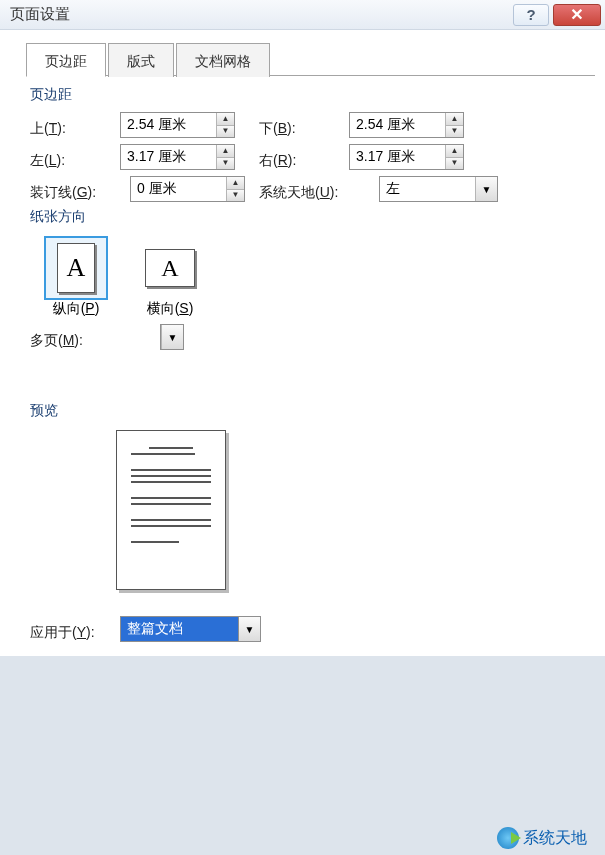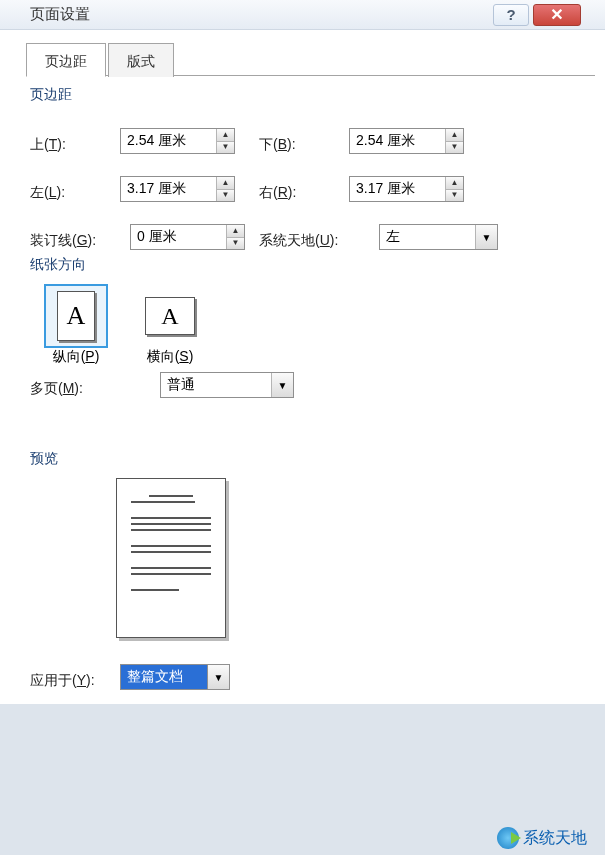--- a/index.html
+++ b/index.html
@@ -16,21 +16,21 @@
 .window {
   width: 605px;
   background: #fff;
 }
 .titlebar {
   height: 30px;
   background: linear-gradient(#f7f9fc, #e6ecf4);
   border-bottom: 1px solid #cfd8e3;
   display: flex;
   align-items: center;
-  padding: 0 24px;
+  padding: 0 4px;
   color: #333;
   font-size: 15px;
 }
 .titlebar-title { margin-left: 6px; flex: 0 0 auto; }
 .titlebar-spacer { flex: 1; }
 .titlebar-btn {
   width: 36px; height: 22px;
   border: 1px solid #b5c4d8;
   background: linear-gradient(#fafcff,#e3ecf6);
   border-radius: 3px;
@@ -87,21 +87,20 @@
   color: #222;
   min-width: 90px;
 }
 .lab.wide { min-width: 100px; }
 .num {
   display: flex;
   align-items: stretch;
   border: 1px solid #8f8f8f;
   height: 26px;
   background: #fff;
-  margin-top: 16px;
 }
 .num input {
   border: none;
   width: 95px;
   padding: 2px 6px;
   font-size: 14px;
   outline: none;
   font-family: inherit;
 }
 .spin {
@@ -181,21 +180,21 @@
 .preview-box .ln {
   height: 2px; background: #555; margin-bottom: 4px;
 }
 .preview-box .gap { height: 10px; }
 .u { text-decoration: underline; }
 .apply-select {
   display: flex; align-items: stretch; height: 26px;
   border: 1px solid #8f8f8f;
 }
 .apply-select .val {
-  width: 86px; padding: 3px 6px;
+  width: 117px; padding: 3px 6px;
   background: #2a6fd6; color: #fff;
 }
 .apply-select .dd {
   width: 22px;
   border-left: 1px solid #8f8f8f;
   background: linear-gradient(#fafafa,#dcdcdc);
   display: flex; align-items: center; justify-content: center;
   font-size: 10px; cursor: pointer;
 }
 .watermark {
@@ -231,20 +230,21 @@
     <div class="titlebar-btn titlebar-close">
         <span>✕</span>
       </div>
   </div>
 
   <div class="client">
 
     <div class="tabstrip">
       <div class="tab active"><span>页边距</span></div>
       <div class="tab"><span>版式</span></div>
+      <div class="tab"><span>文档网格</span></div>
     </div>
 
     <div class="group-label">页边距</div>
 
     <div class="row">
       <div class="lab"><span>上(</span><span class="u">T</span><span>):</span></div>
       <div class="num">
         <input value="2.54 厘米" style="">
         <div class="spin">
           <button><span>▲</span></button>
@@ -320,21 +320,20 @@
         </div>
         <div><span>横向(</span><span class="u">S</span><span>)</span></div>
       </div>
     </div>
 
 
     <div class="row">
       <div class="lab"><span>多页(</span><span class="u">M</span><span>):</span></div>
       <div style="width:40px"></div>
       <div class="select wide">
-        <div class="val">普通</div>
         <div class="dd">
             <span>▼</span>
           </div>
       </div>
     </div>
 
     <div style="height:40px"></div>
 
     <div class="group-label">预览</div>
 

